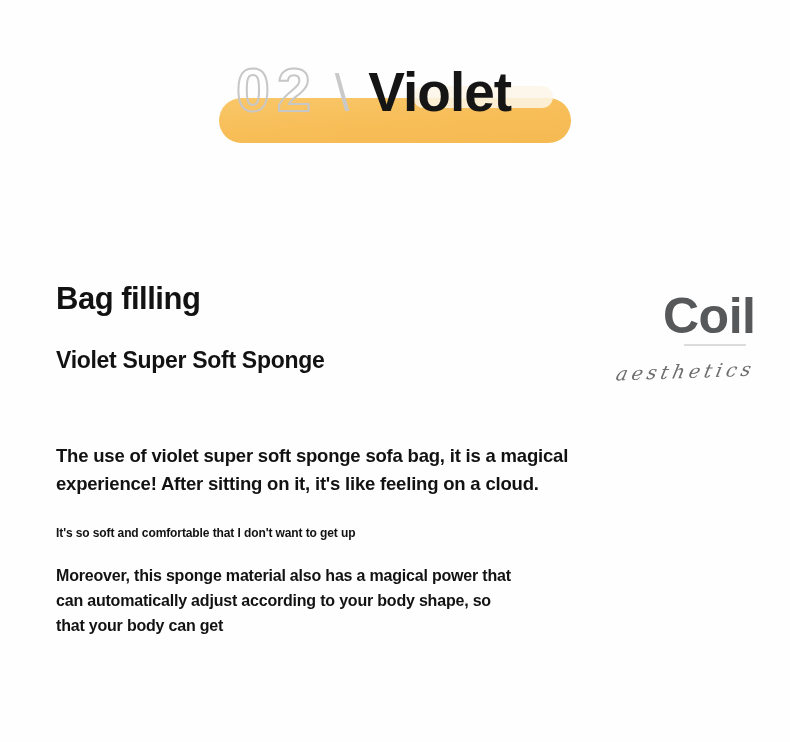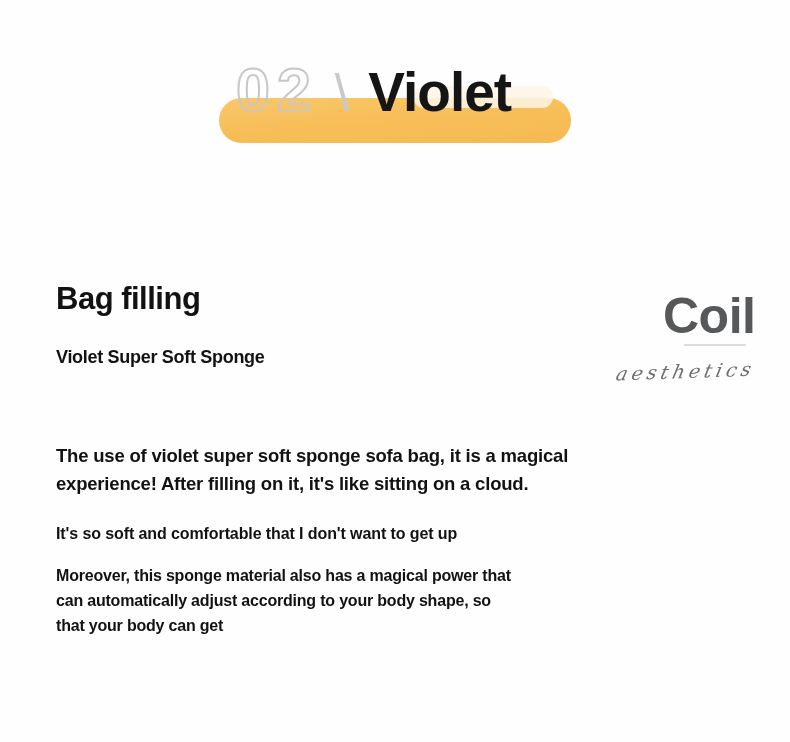--- a/index.html
+++ b/index.html
@@ -78,21 +78,21 @@
     font-size: 31px;
     font-weight: 700;
     letter-spacing: -0.5px;
     color: #121212;
     line-height: 1.15;
   }
   .subheading {
     position: absolute;
     left: 56px;
     top: 347px;
-    font-size: 18px;
+    font-size: 23px;
     font-weight: 800;
     letter-spacing: -0.3px;
     color: #121212;
     line-height: 1.15;
   }
 
   
   .brand-name {
     position: absolute;
     left: 663px;
@@ -127,21 +127,21 @@
 
   
   .para {
     position: absolute;
     left: 56px;
     white-space: pre-line;
     font-weight: 700;
     color: #121212;
   }
   .para-1 { top: 442px; width: 660px; font-size: 18.5px; line-height: 28px; letter-spacing: -0.2px; }
-  .para-2 { top: 523px; width: 660px; font-size: 16px;   line-height: 21px; letter-spacing: -0.1px; }
+  .para-2 { top: 523px; width: 660px; font-size: 12px;   line-height: 21px; letter-spacing: -0.1px; }
   .para-3 { top: 563px; width: 660px; font-size: 16px; line-height: 25px; letter-spacing: -0.2px; }
   .para-4 { top: 656px; width: 660px; font-size: 16px;   line-height: 21px; letter-spacing: -0.1px; }
 </style>
 </head>
 <body>
 
 <div class="canvas">
 
   <div class="header-pill"></div>
   <div class="header-text">
@@ -151,19 +151,19 @@
   </div>
 
   <div class="heading">Bag filling</div>
   <div class="subheading">Violet Super Soft Sponge</div>
 
   <div class="brand-name">Coil</div>
   <div class="brand-underline"></div>
   <div class="brand-tagline">aesthetics</div>
 
   <div class="para para-1">The use of violet super soft sponge sofa bag, it is a magical
-experience! After filling on it, it's like sitting on a cloud.</div>
+experience! After sitting on it, it's like feeling on a cloud.</div>
   <div class="para para-2">It's so soft and comfortable that I don't want to get up</div>
   <div class="para para-3">Moreover, this sponge material also has a magical power that
 can automatically adjust according to your body shape, so
 that your body can get</div>
 
 </div>
 
 </body></html>

